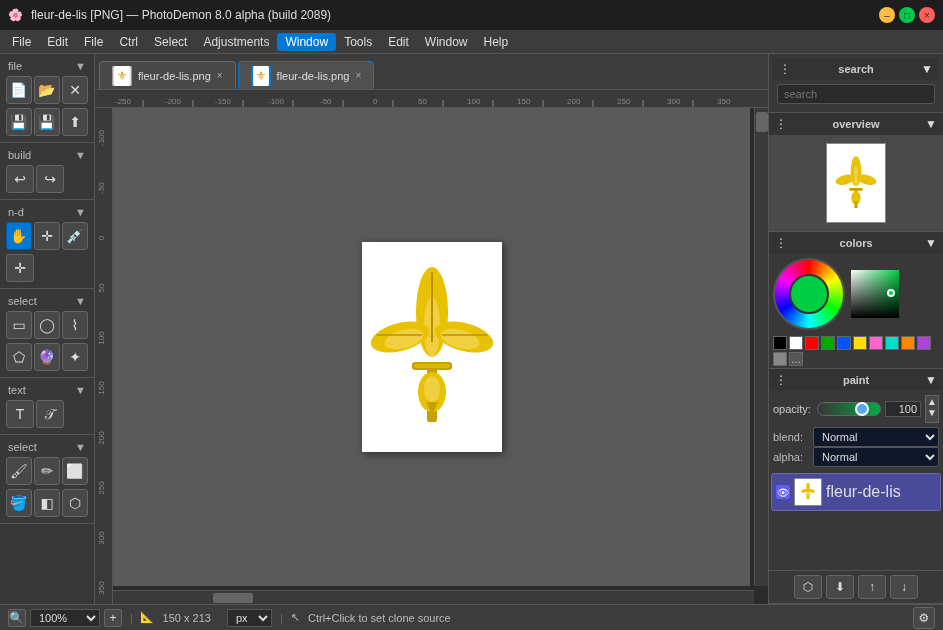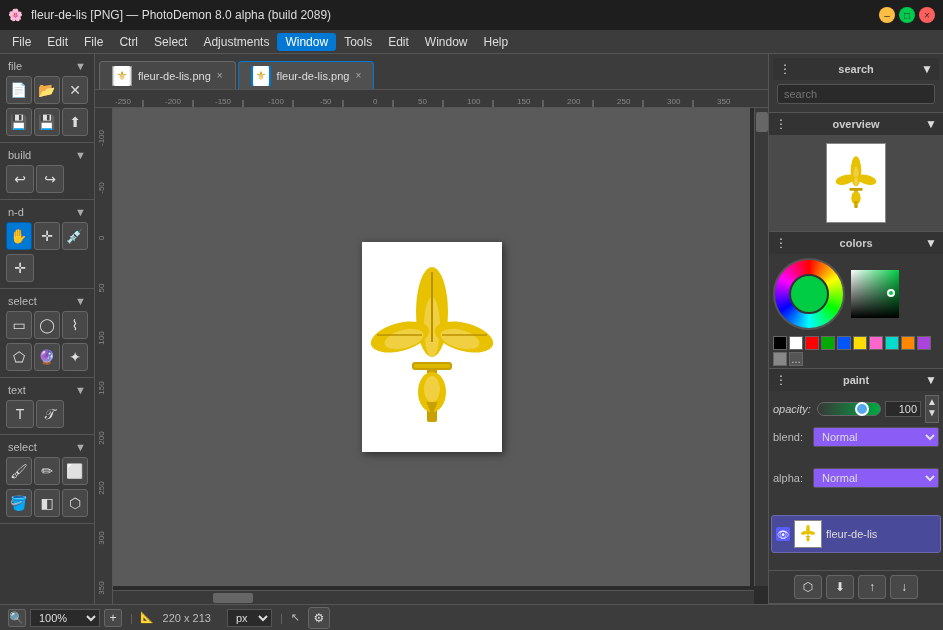--- a/index.html
+++ b/index.html
@@ -69,46 +69,46 @@
     #color-wheel-wrap { display: flex; gap: 6px; padding: 4px; align-items: center; }
     .color-wheel { width: 72px; height: 72px; border-radius: 50%; background: conic-gradient(red, yellow, lime, cyan, blue, magenta, red); border: 2px solid #555; position: relative; }
     .color-dot { width: 10px; height: 10px; border-radius: 50%; border: 2px solid white; position: absolute; right: 4px; top: 50%; transform: translateY(-50%); }
     #color-swatches { display: flex; gap: 2px; padding: 2px 4px; flex-wrap: wrap; }
     .color-swatch { width: 14px; height: 14px; border: 1px solid #666; cursor: pointer; }
     .swatch-more { width: 14px; height: 14px; background: #555; border: 1px solid #666; cursor: pointer; display: flex; align-items: center; justify-content: center; font-size: 10px; color: #ccc; }
     
     
     #layers-controls { padding: 4px; }
     .layer-control-row { display: flex; align-items: center; gap: 4px; margin-bottom: 4px; font-size: 11px; color: #ccc; }
-    .layer-ctrl-label { width: 40px; font-style: italic; }
+    .layer-ctrl-label { width: 40px; }
     .layer-num { width: 36px; background: #2a2a2a; border: 1px solid #555; color: #ddd; font-size: 11px; padding: 1px 3px; text-align: right; }
     #layers-list { padding: 2px; }
     .layer-item { display: flex; align-items: center; gap: 4px; padding: 4px; background: #4a4a9a; border: 1px solid #6a6aaa; border-radius: 3px; cursor: pointer; margin-bottom: 2px; }
     .layer-eye { width: 14px; height: 14px; background: #5c5cff; border-radius: 2px; display: flex; align-items: center; justify-content: center; font-size: 10px; color: white; }
     .layer-thumb { width: 28px; height: 28px; background: white; border: 1px solid #888; display: flex; align-items: center; justify-content: center; }
-    .layer-name { font-size: 11px; color: #ddd; }
+    .layer-name { font-size: 16px; color: #ddd; }
     
     
     #layer-actions { display: flex; gap: 4px; padding: 4px; justify-content: center; border-top: 1px solid #555; }
     .layer-action-btn { width: 28px; height: 24px; background: #484848; border: 1px solid #666; border-radius: 3px; cursor: pointer; display: flex; align-items: center; justify-content: center; font-size: 12px; color: #ddd; }
     
     
     #statusbar { height: 26px; background: #3c3c3c; border-top: 1px solid #555; display: flex; align-items: center; padding: 0 8px; gap: 8px; font-size: 11px; color: #bbb; }
     .status-sep { color: #666; }
     .zoom-controls { display: flex; align-items: center; gap: 4px; }
     .zoom-select { background: #2a2a2a; border: 1px solid #555; color: #ddd; font-size: 11px; padding: 1px 4px; width: 70px; }
     .zoom-btn { width: 18px; height: 18px; background: #484848; border: 1px solid #666; border-radius: 2px; cursor: pointer; display: flex; align-items: center; justify-content: center; font-size: 12px; color: #ddd; }
     
     
     .cw-inner { width: 40px; height: 40px; background: #00cc44; border-radius: 50%; position: absolute; top: 50%; left: 50%; transform: translate(-50%, -50%); border: 2px solid #333; }
     
     
-    .dropdown-row { display: flex; align-items: center; gap: 4px; margin-bottom: 21px; }
+    .dropdown-row { display: flex; align-items: center; gap: 4px; margin-bottom: 0; }
     .dropdown-label { width: 36px; font-size: 11px; color: #bbb; }
-    .dropdown-select { flex: 1; background: #8b5cf6; border: 1px solid #555; color: #ddd; font-size: 11px; padding: 2px 4px; border-radius: 2px; }
+    .dropdown-select { flex: 1; background: #0f172a; border: 1px solid #555; color: #ddd; font-size: 11px; padding: 2px 4px; border-radius: 2px; }
     
     
     .opacity-track { flex: 1; height: 14px; background: linear-gradient(to right, #383838, #00aa44); border-radius: 7px; position: relative; border: 1px solid #666; }
     .opacity-thumb { width: 14px; height: 14px; background: #5ae; border-radius: 50%; position: absolute; top: -1px; left: 60%; border: 2px solid white; cursor: pointer; }
   </style>
 </head>
 <body>
 
 <div id="titlebar">
   <div id="titlebar-left">
@@ -500,23 +500,24 @@
     <select class="zoom-select">
       <option>100%</option>
       <option>50%</option>
       <option>200%</option>
       <option>25%</option>
     </select>
     <button class="zoom-btn">+</button>
   </div>
   <span class="status-sep">|</span>
   <span>📐</span>
-  <span>220 x 213</span>
+  <span>150 x 213</span>
   <span> </span>
   <select style="background:#2a2a2a;border:1px solid #555;color:#ddd;font-size:11px;padding:1px 4px;">
     <option>px</option>
     <option>cm</option>
     <option>in</option>
   </select>
   <span class="status-sep">|</span>
   <span>↖</span>
+  <span style="flex:1;">Ctrl+Click to set clone source</span>
   <button style="width:22px;height:22px;background:#484848;border:1px solid #666;border-radius:3px;cursor:pointer;font-size:12px;color:#ddd;display:flex;align-items:center;justify-content:center;">⚙</button>
 </div>
 
 </body></html>

